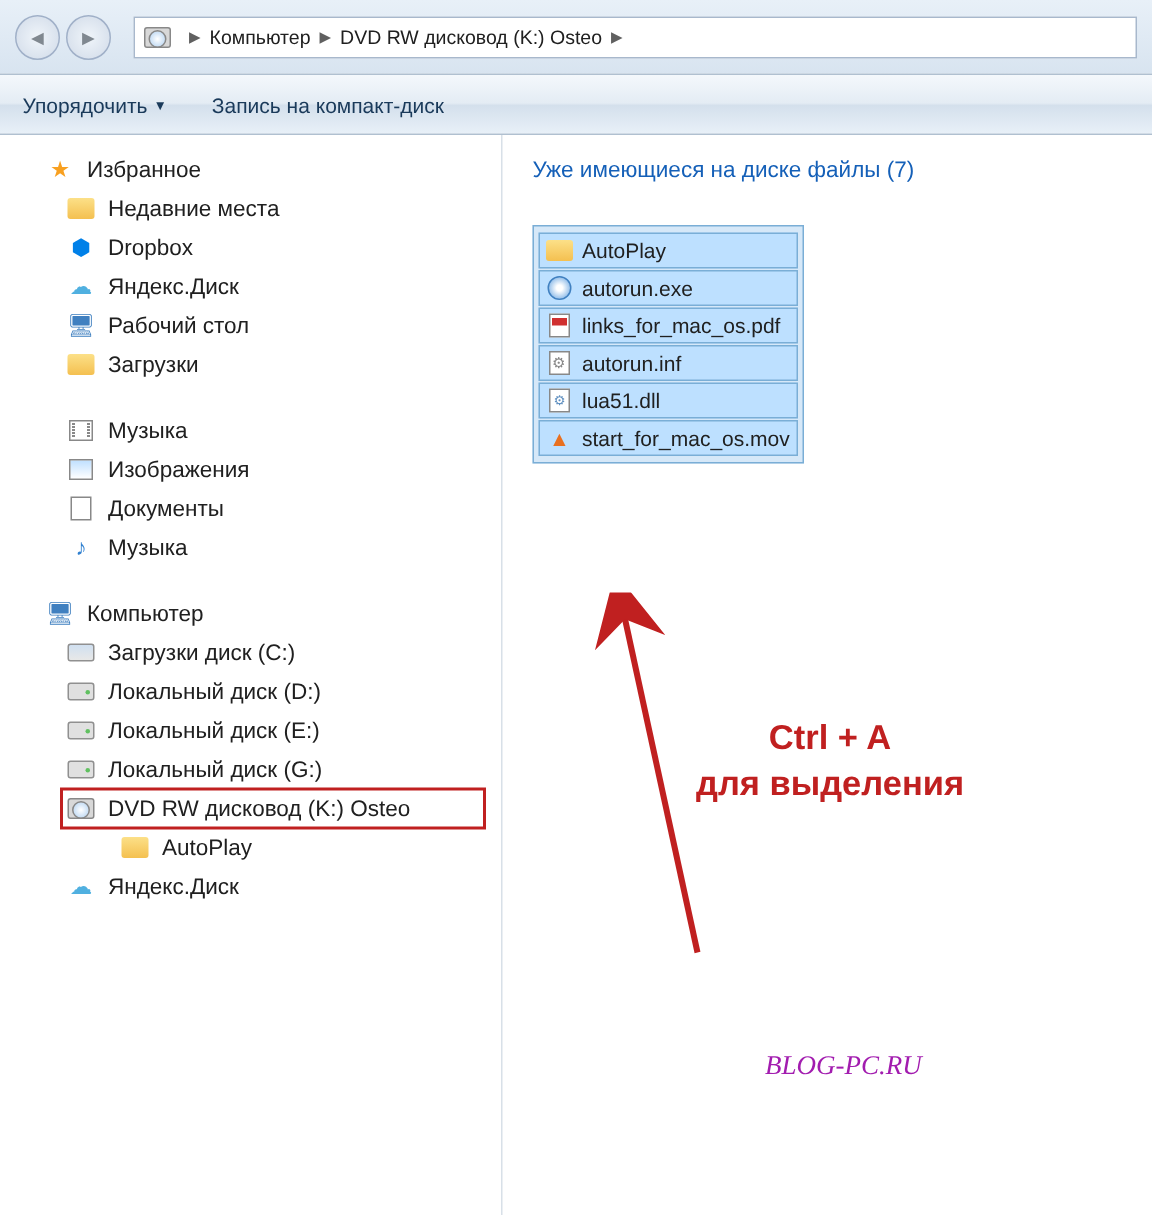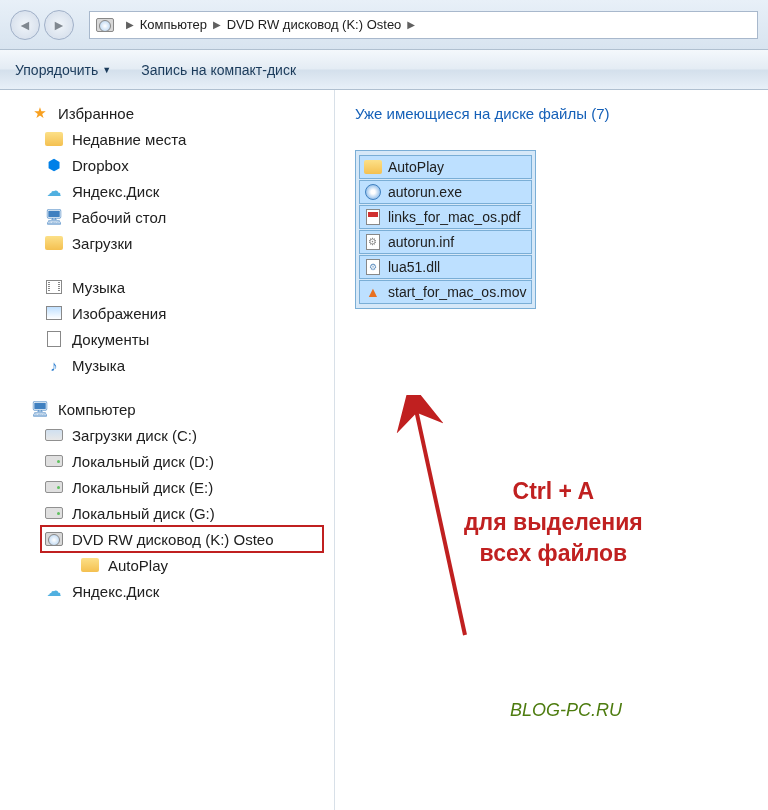--- a/index.html
+++ b/index.html
@@ -33,21 +33,21 @@
 
 .content { flex: 1; padding: 15px 20px; position: relative; }
 .content-header { color: #1560b8; font-size: 15px; margin-bottom: 28px; }
 .selection-box { border: 1px solid #7aaed6; background: #d6e8f8; padding: 3px; display: inline-block; }
 .file-item { display: flex; align-items: center; gap: 6px; padding: 2px 4px; background: #bde0ff; border: 1px solid #7aaed6; margin: 1px 0; font-size: 14px; color: #202020; }
 .file-icon { width: 18px; height: 18px; display: inline-flex; align-items: center; justify-content: center; flex-shrink: 0; }
 
 
 .annotation-arrow { position: absolute; left: 395px; top: 395px; width: 80px; height: 245px; pointer-events: none; }
 .annotation-text { position: absolute; left: 432px; top: 476px; color: #c02020; font-size: 23px; font-weight: bold; line-height: 1.35; margin-left: 32px; }
-.watermark { position: absolute; left: 510px; top: 700px; color: #4d7c0f; font-family: Liberation Sans, sans-serif; font-size: 18px; font-style: italic; }
+.watermark { position: absolute; left: 510px; top: 700px; color: #a21caf; font-family: Liberation Serif, serif; font-size: 18px; font-style: italic; }
 
 
 .i-star { color: #f8a020; }
 .i-folder { background: linear-gradient(#fce088, #f4c050); border-radius: 2px; width: 18px; height: 14px; }
 .i-dropbox { color: #0080e8; }
 .i-yandex { color: #50b0e0; }
 .i-desktop { color: #4080c0; }
 .i-libs { background: linear-gradient(#f8d878, #e8b848); border-radius: 2px; width: 20px; height: 16px; position: relative; }
 .i-video { border: 1px solid #888; width: 16px; height: 14px; background: #fff; position: relative; }
 .i-video::before, .i-video::after { content:''; position: absolute; width: 2px; top: 1px; bottom: 1px; background: repeating-linear-gradient(#888 0 1px, transparent 1px 2px); }
@@ -250,16 +250,15 @@
       <marker id="ah" markerWidth="12" markerHeight="12" refX="6" refY="6" orient="auto">
         <path d="M0,0 L12,6 L0,12 L4,6 Z" fill="#c02020"></path>
       </marker>
     </defs>
   <line x1="70" y1="240" x2="20" y2="10" stroke="#c02020" stroke-width="4" marker-end="url(#ah)"></line>
 </svg>
 
 <div class="annotation-text">
   <div style="text-align:center">Ctrl + A</div>
   <div>для выделения</div>
-  <div style="text-align:center">всех файлов</div>
 </div>
 
 <div class="watermark">BLOG-PC.RU</div>
 
 </body></html>

